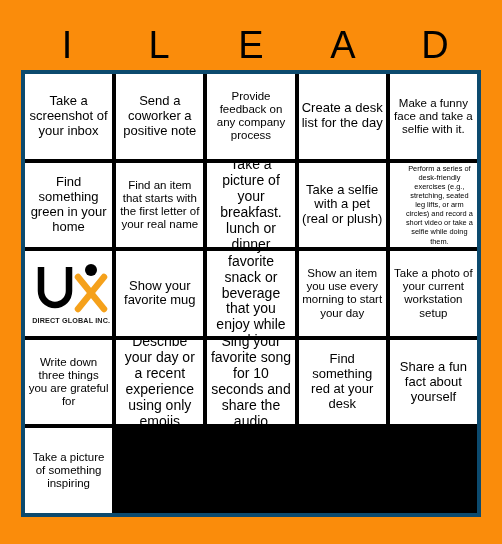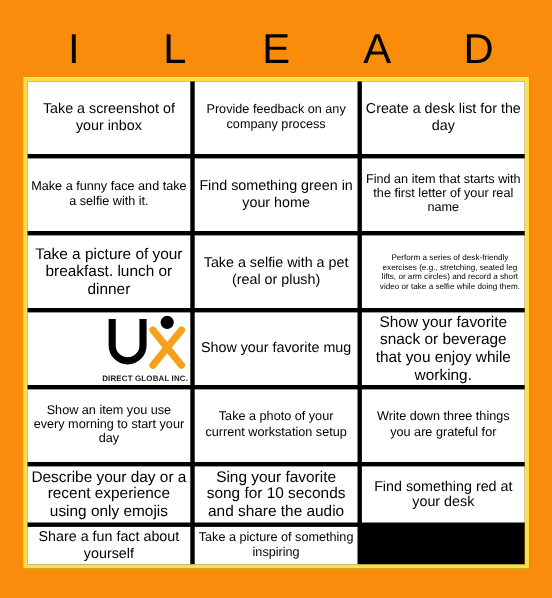--- a/index.html
+++ b/index.html
@@ -43,24 +43,24 @@
   }
   
   .grid {
     position: absolute;
     left: 21px;
     top: 70px;
     width: 460px;
     height: 447px;
     box-sizing: border-box;
     display: grid;
-    grid-template-columns: repeat(3, 1fr);
+    grid-template-columns: repeat(5, 1fr);
     grid-template-rows: repeat(5, 1fr);
     background: #000000;
-    border: 4px solid #fde047;
+    border: 4px solid #0c4a6e;
     gap: 4px;
   }
   .cell {
     background: #FFFFFF;
     box-sizing: border-box;
     display: flex;
     align-items: center;
     justify-content: center;
     text-align: center;
     padding: 2px 3px;
@@ -113,20 +113,23 @@
       <div class="header-letter">I</div>
       <div class="header-letter">L</div>
       <div class="header-letter">E</div>
       <div class="header-letter">A</div>
       <div class="header-letter">D</div>
     </div>
 
   <div class="grid" id="bingo-grid">
       <div class="cell sz-lg">
         <span class="cell-text">Take a screenshot of your inbox</span>
+      </div>
+      <div class="cell sz-lg">
+        <span class="cell-text">Send a coworker a positive note</span>
       </div>
       <div class="cell sz-md">
         <span class="cell-text">Provide feedback on any company process</span>
       </div>
       <div class="cell sz-lg">
         <span class="cell-text">Create a desk list for the day</span>
       </div>
       <div class="cell sz-md">
         <span class="cell-text">Make a funny face and take a selfie with it.</span>
       </div>

